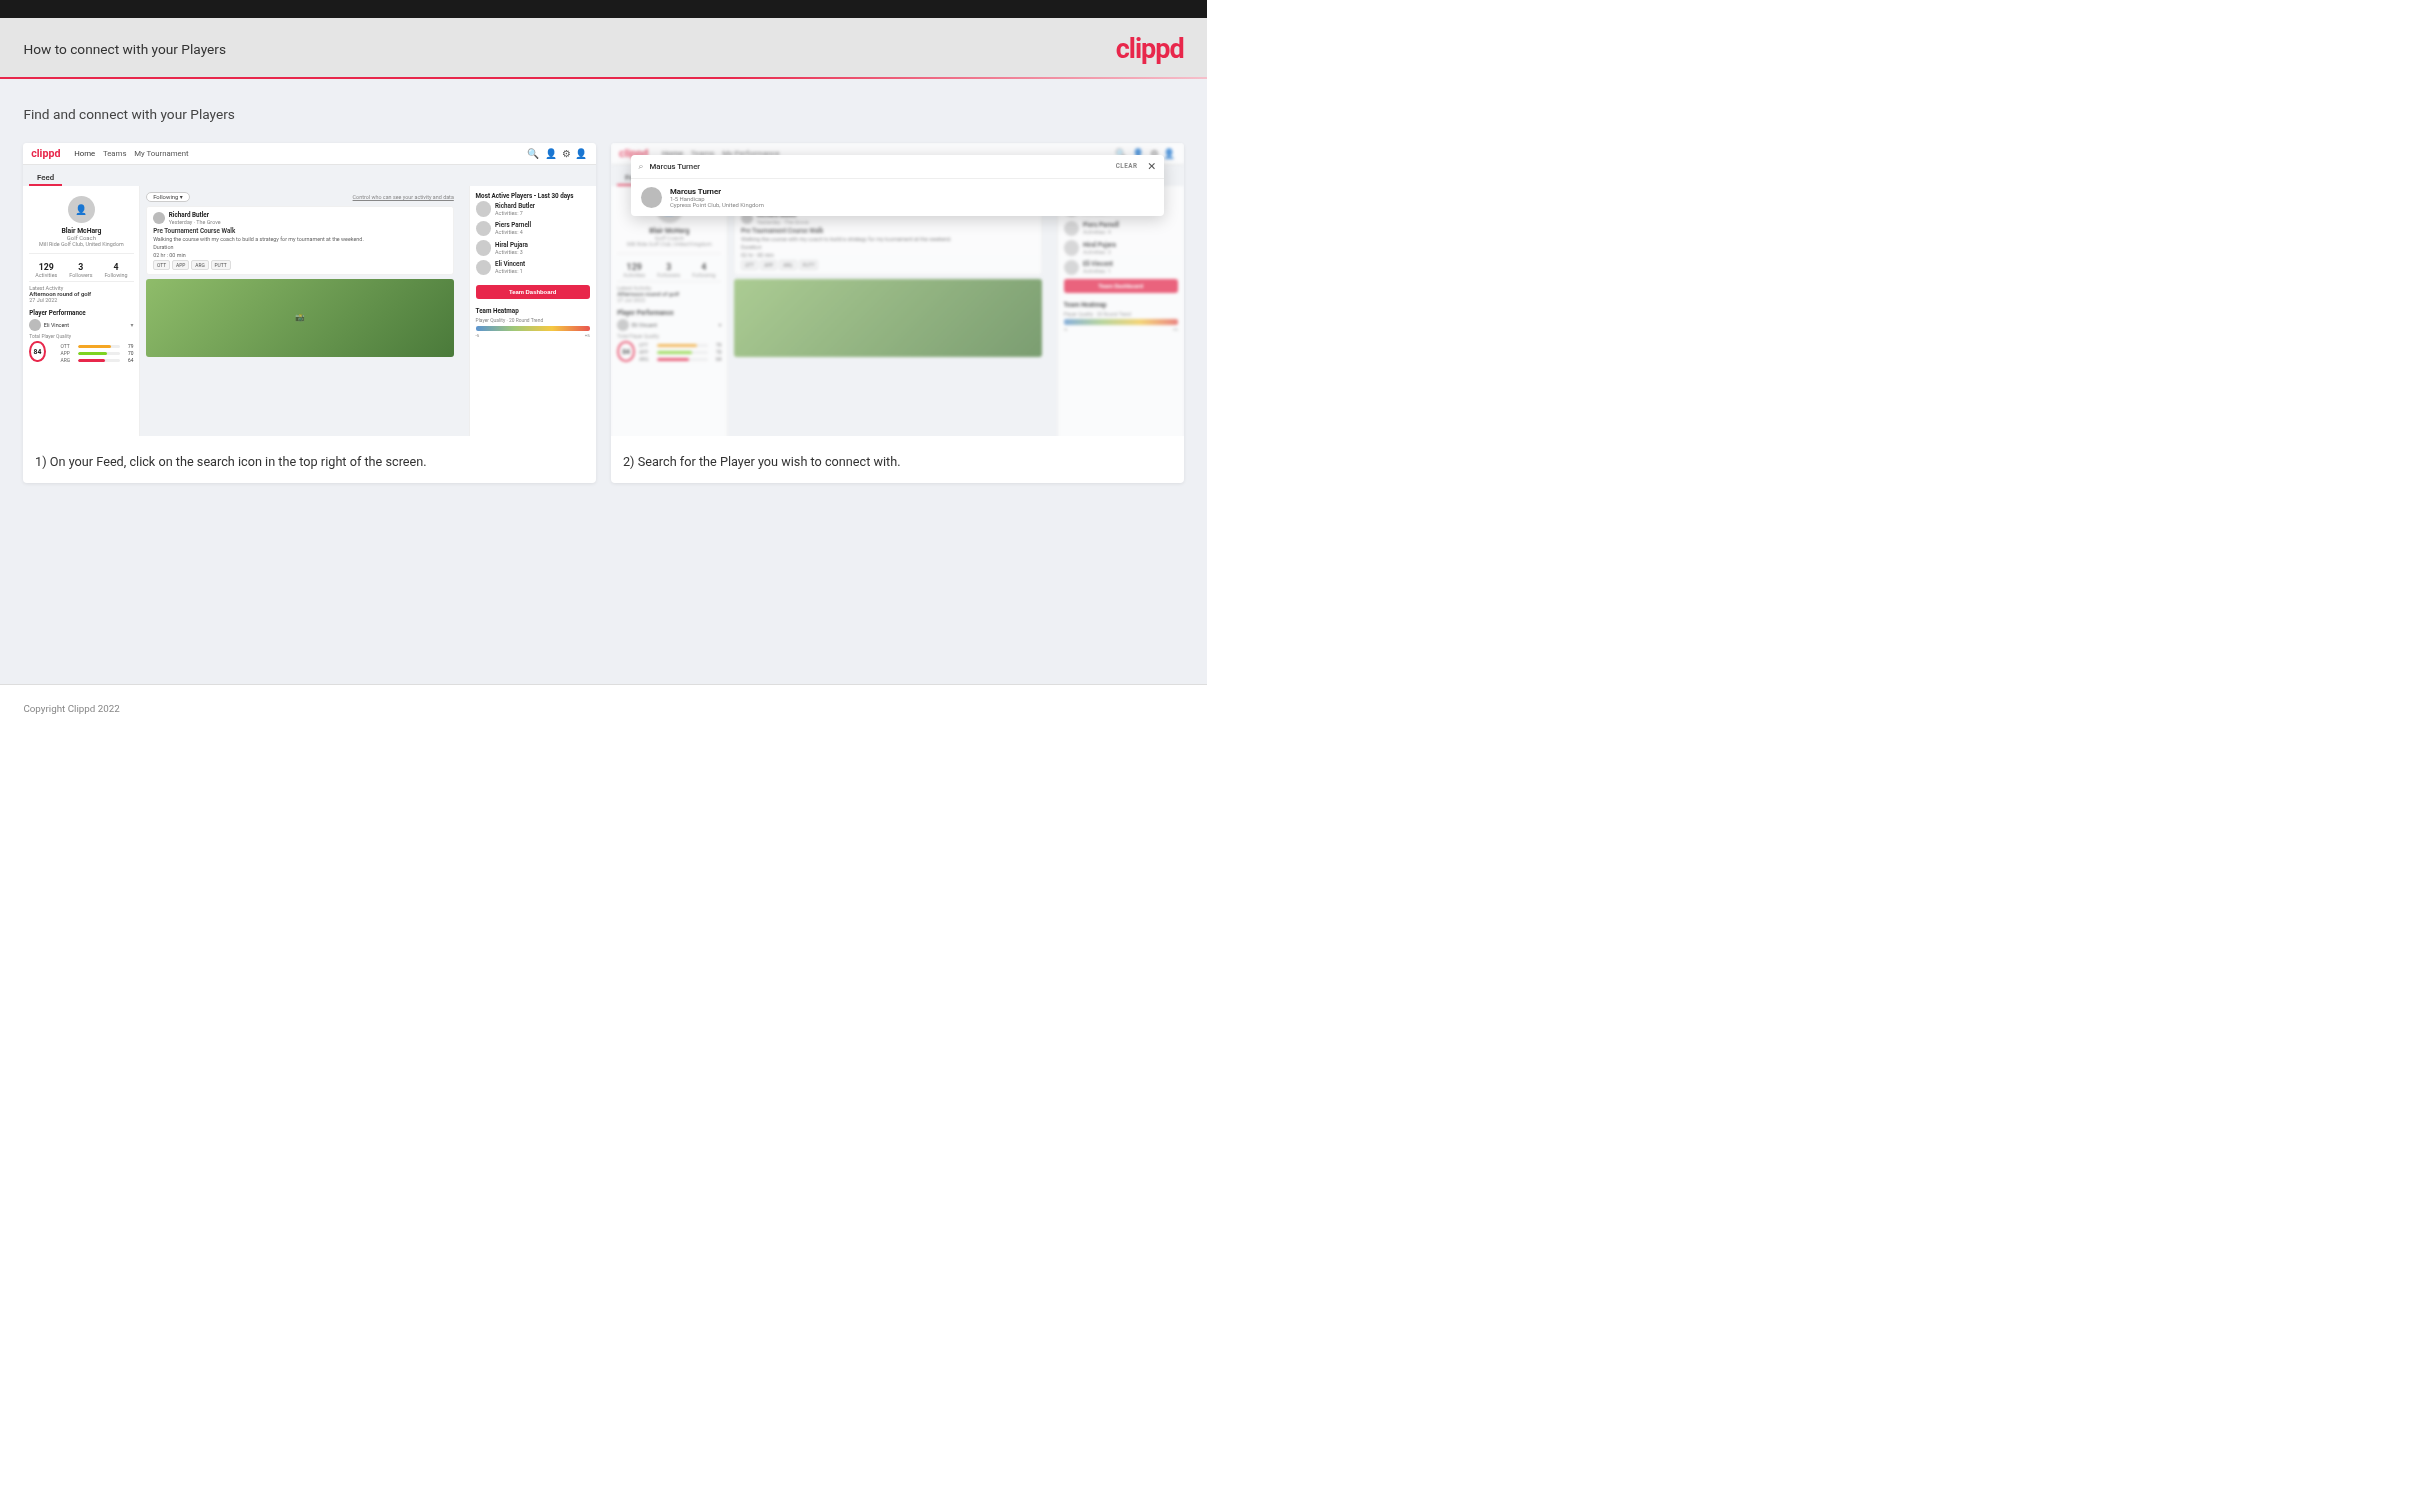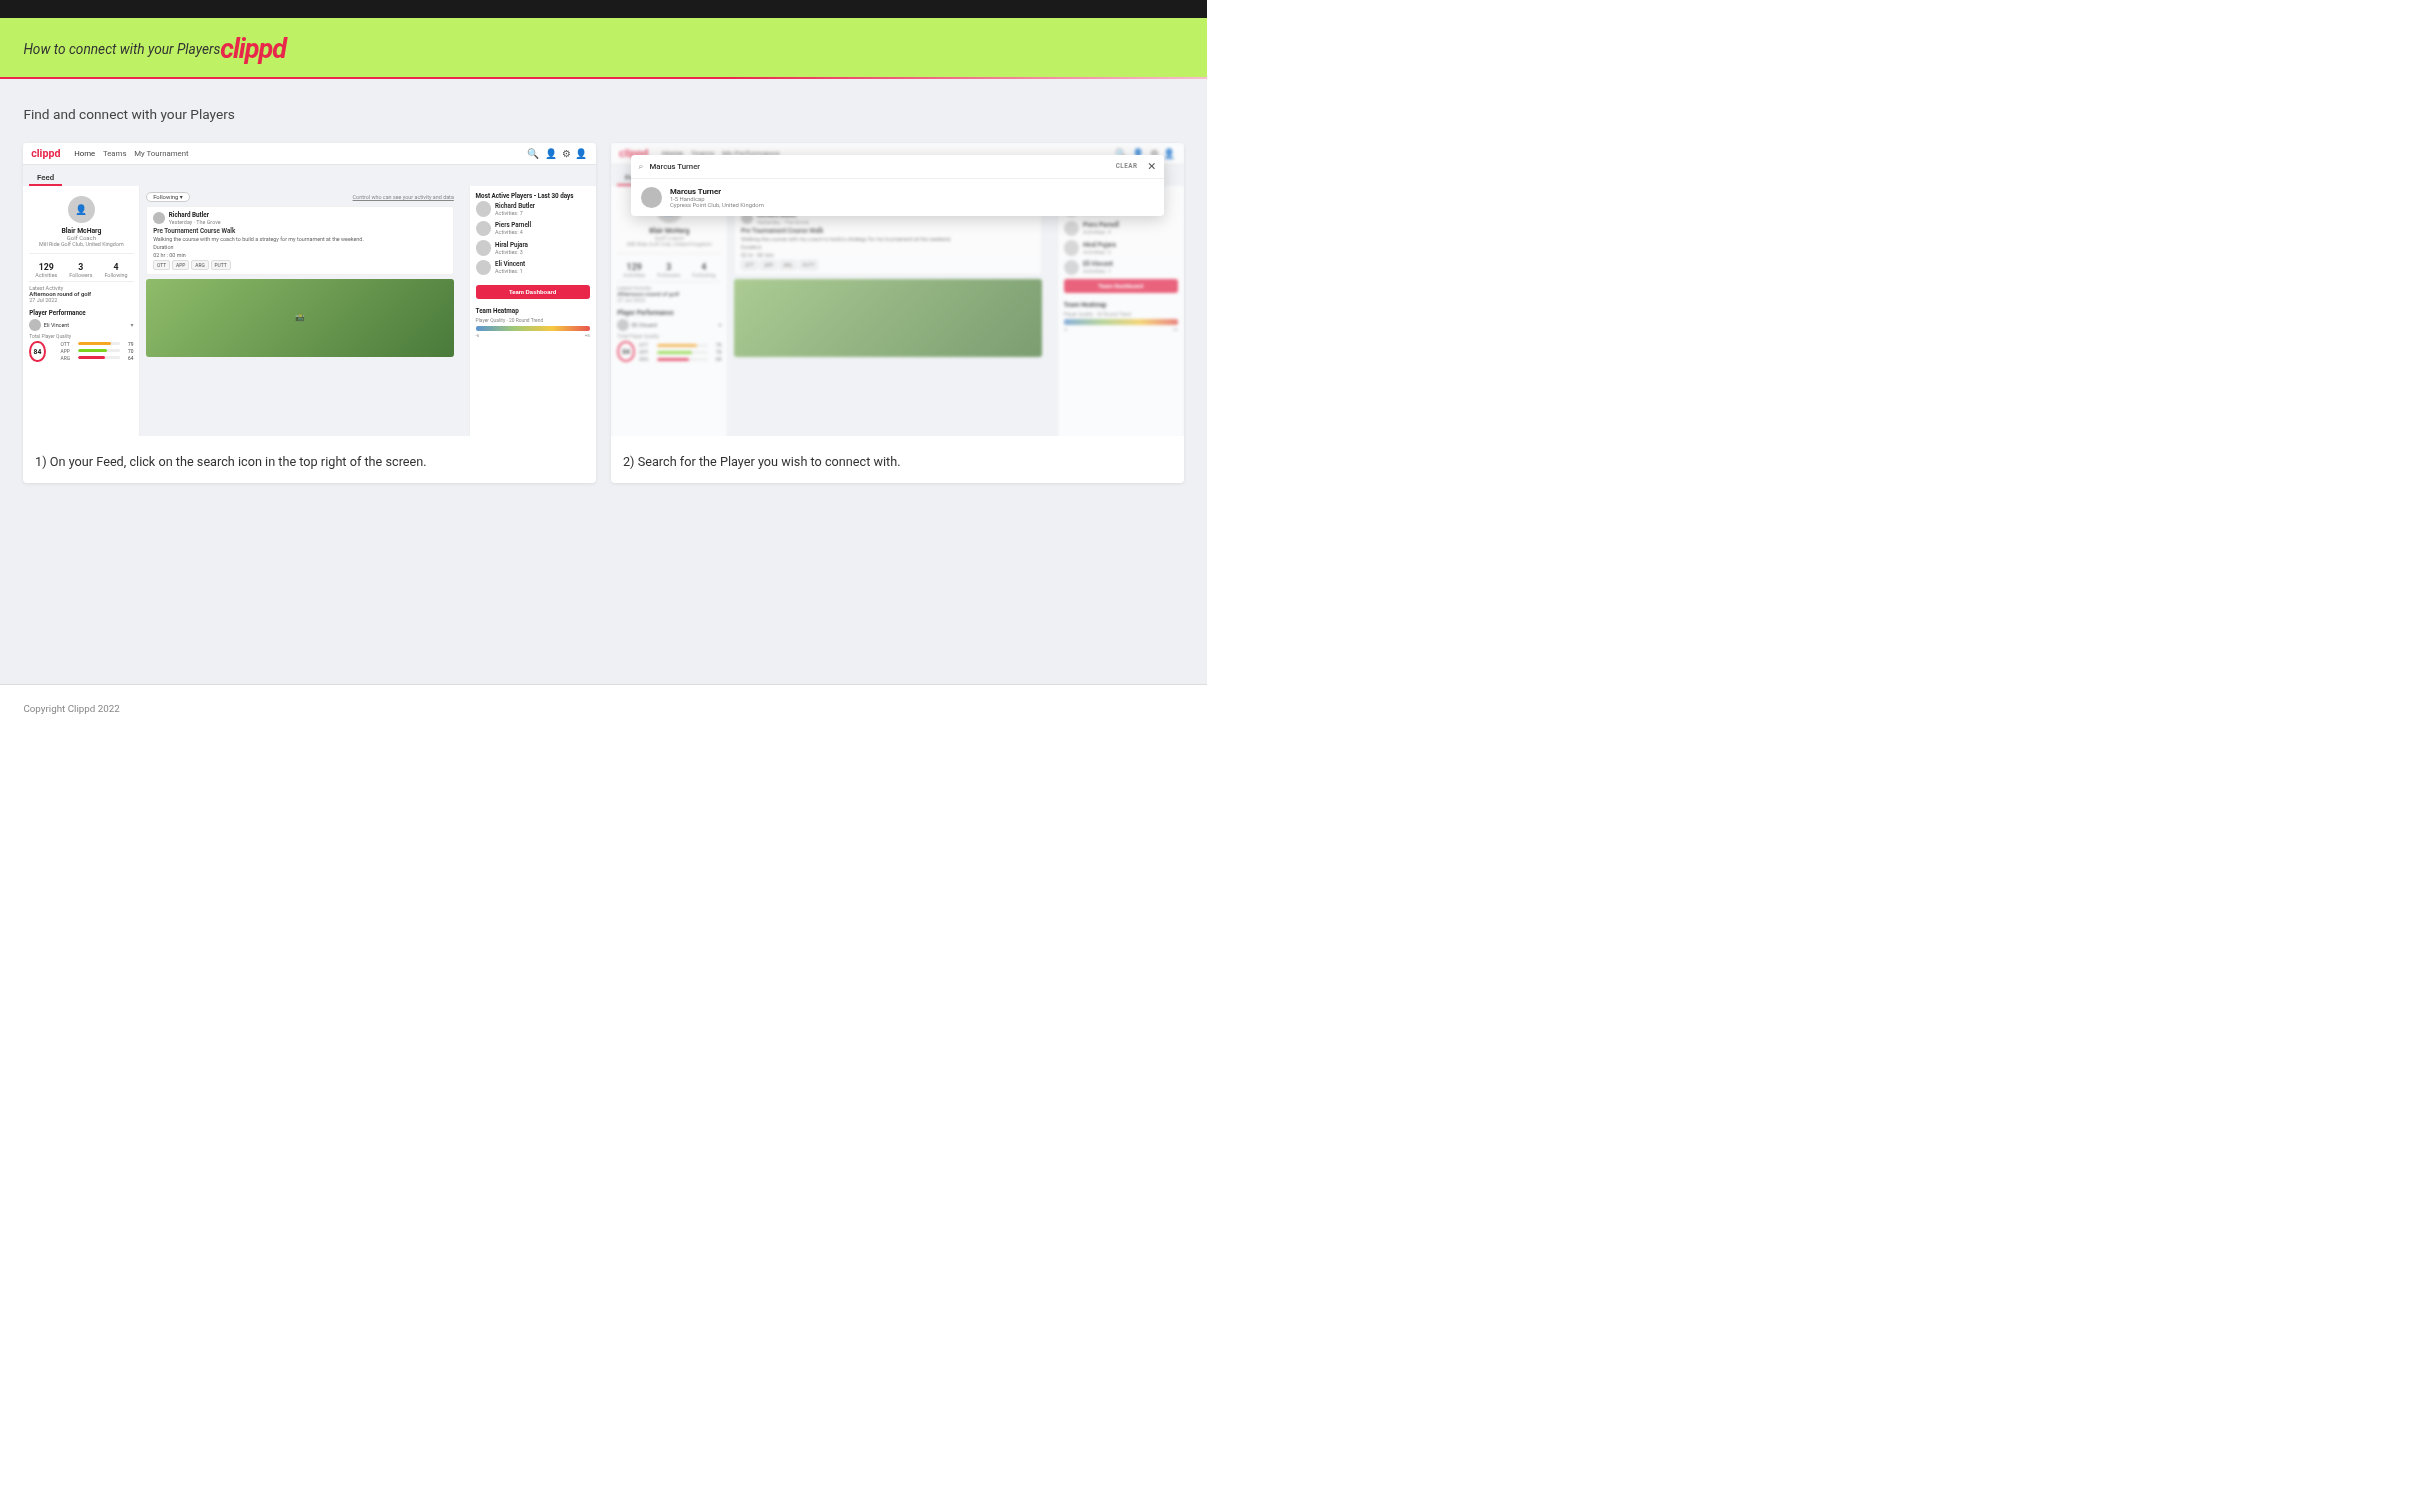--- a/index.html
+++ b/index.html
@@ -15,24 +15,23 @@
     .top-bar {
       background: #1a1a1a;
       height: 17.6px;
       width: 100%;
     }
 
     
     .page-header {
       display: flex;
       align-items: center;
-      justify-content: flex-start;
+      justify-content: space-between;
       padding: 15.6px 23.4px 11.7px 23.4px;
-      background: #bef264;
-      font-style: italic;
+      background: #e5e5e5;
     }
     .page-title {
       font-size: 13.7px;
       color: #333;
       font-weight: 400;
     }
     .logo-text {
       font-size: 27px;
       font-weight: 700;
       color: #e8274b;
@@ -585,21 +584,21 @@
 
             <div class="mini-section-title" style="margin-top:5.9px;">Player Performance</div>
             <div class="mini-player-row">
               <div class="mini-player-avatar"></div>
               <span class="mini-player-name">Eli Vincent</span>
               <span class="mini-player-dropdown">▾</span>
             </div>
             <div class="mini-quality-label">
               <span>Total Player Quality</span>
             </div>
-            <div style="display:flex;align-items:flex-start;gap:15px;">
+            <div style="display:flex;align-items:flex-end;gap:15px;">
               <div class="mini-circle-score">84</div>
               <div class="mini-bars">
                 <div class="mini-bar-row">
                   <span class="mini-bar-label">OTT</span>
                   <div class="mini-bar-track">
                       <div class="mini-bar-fill" style="width:79%;background:#f5a623;"></div>
                     </div>
                   <span class="mini-bar-val">79</span>
                 </div>
                 <div class="mini-bar-row">

